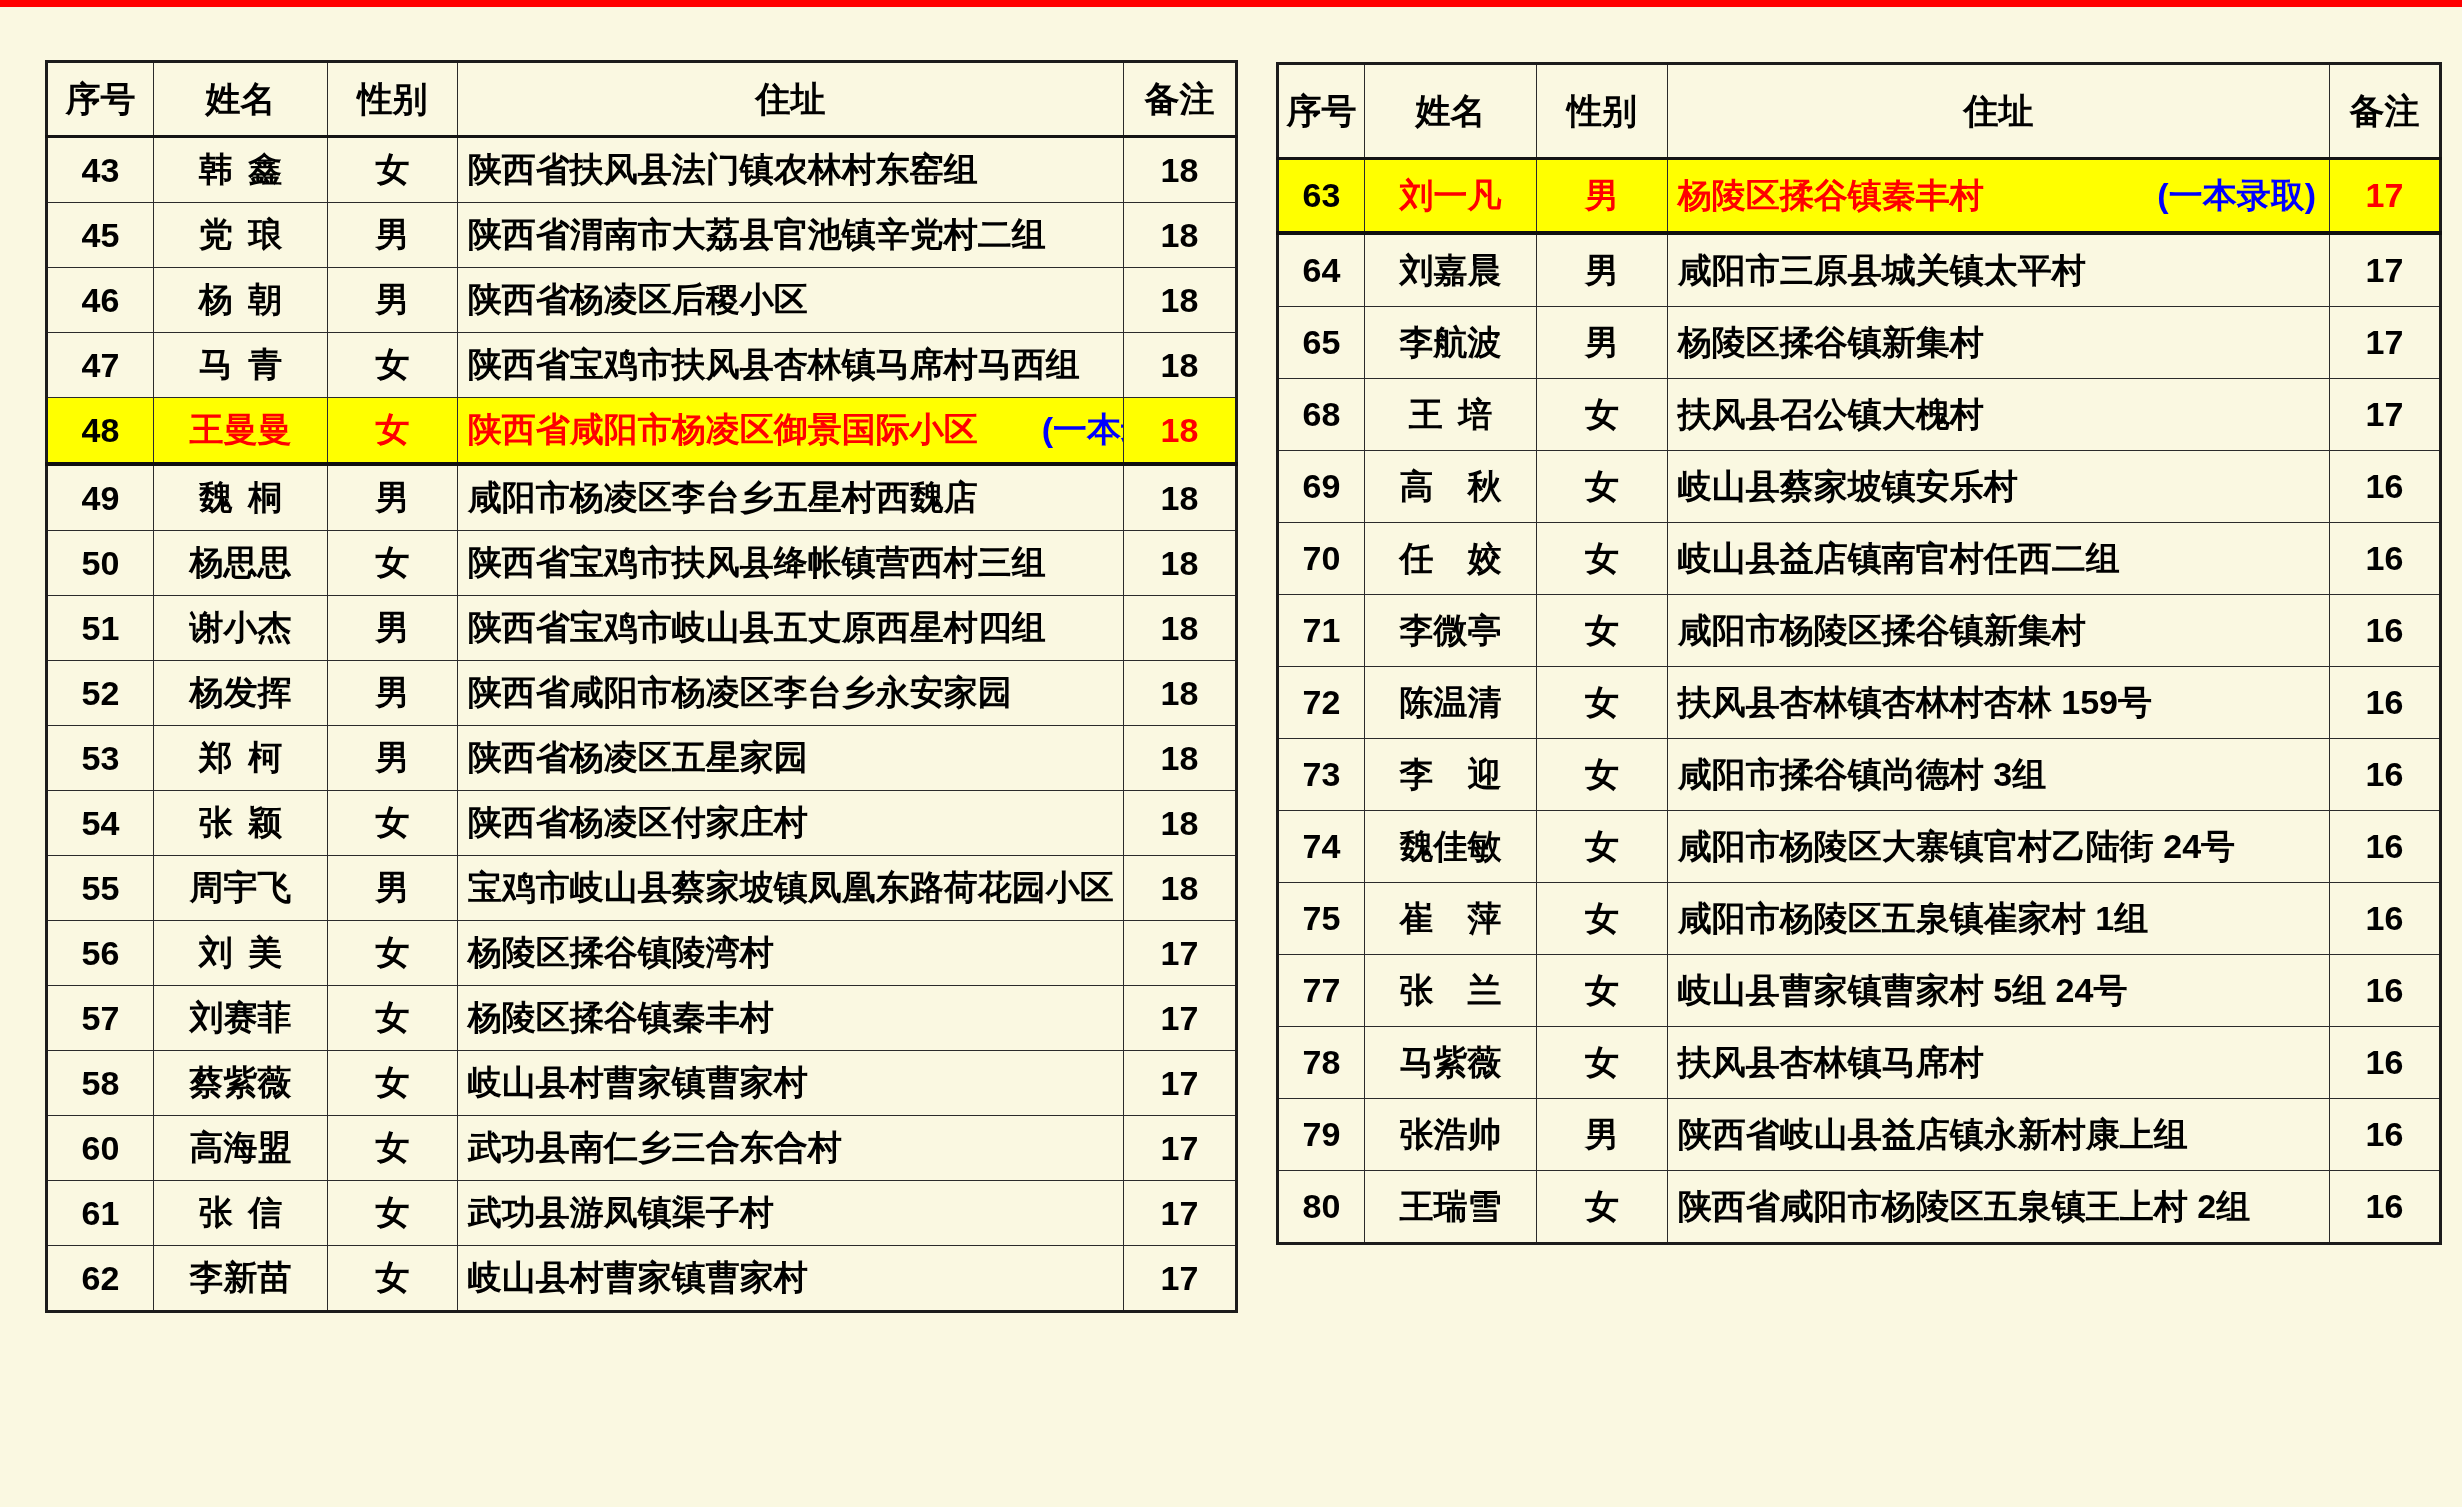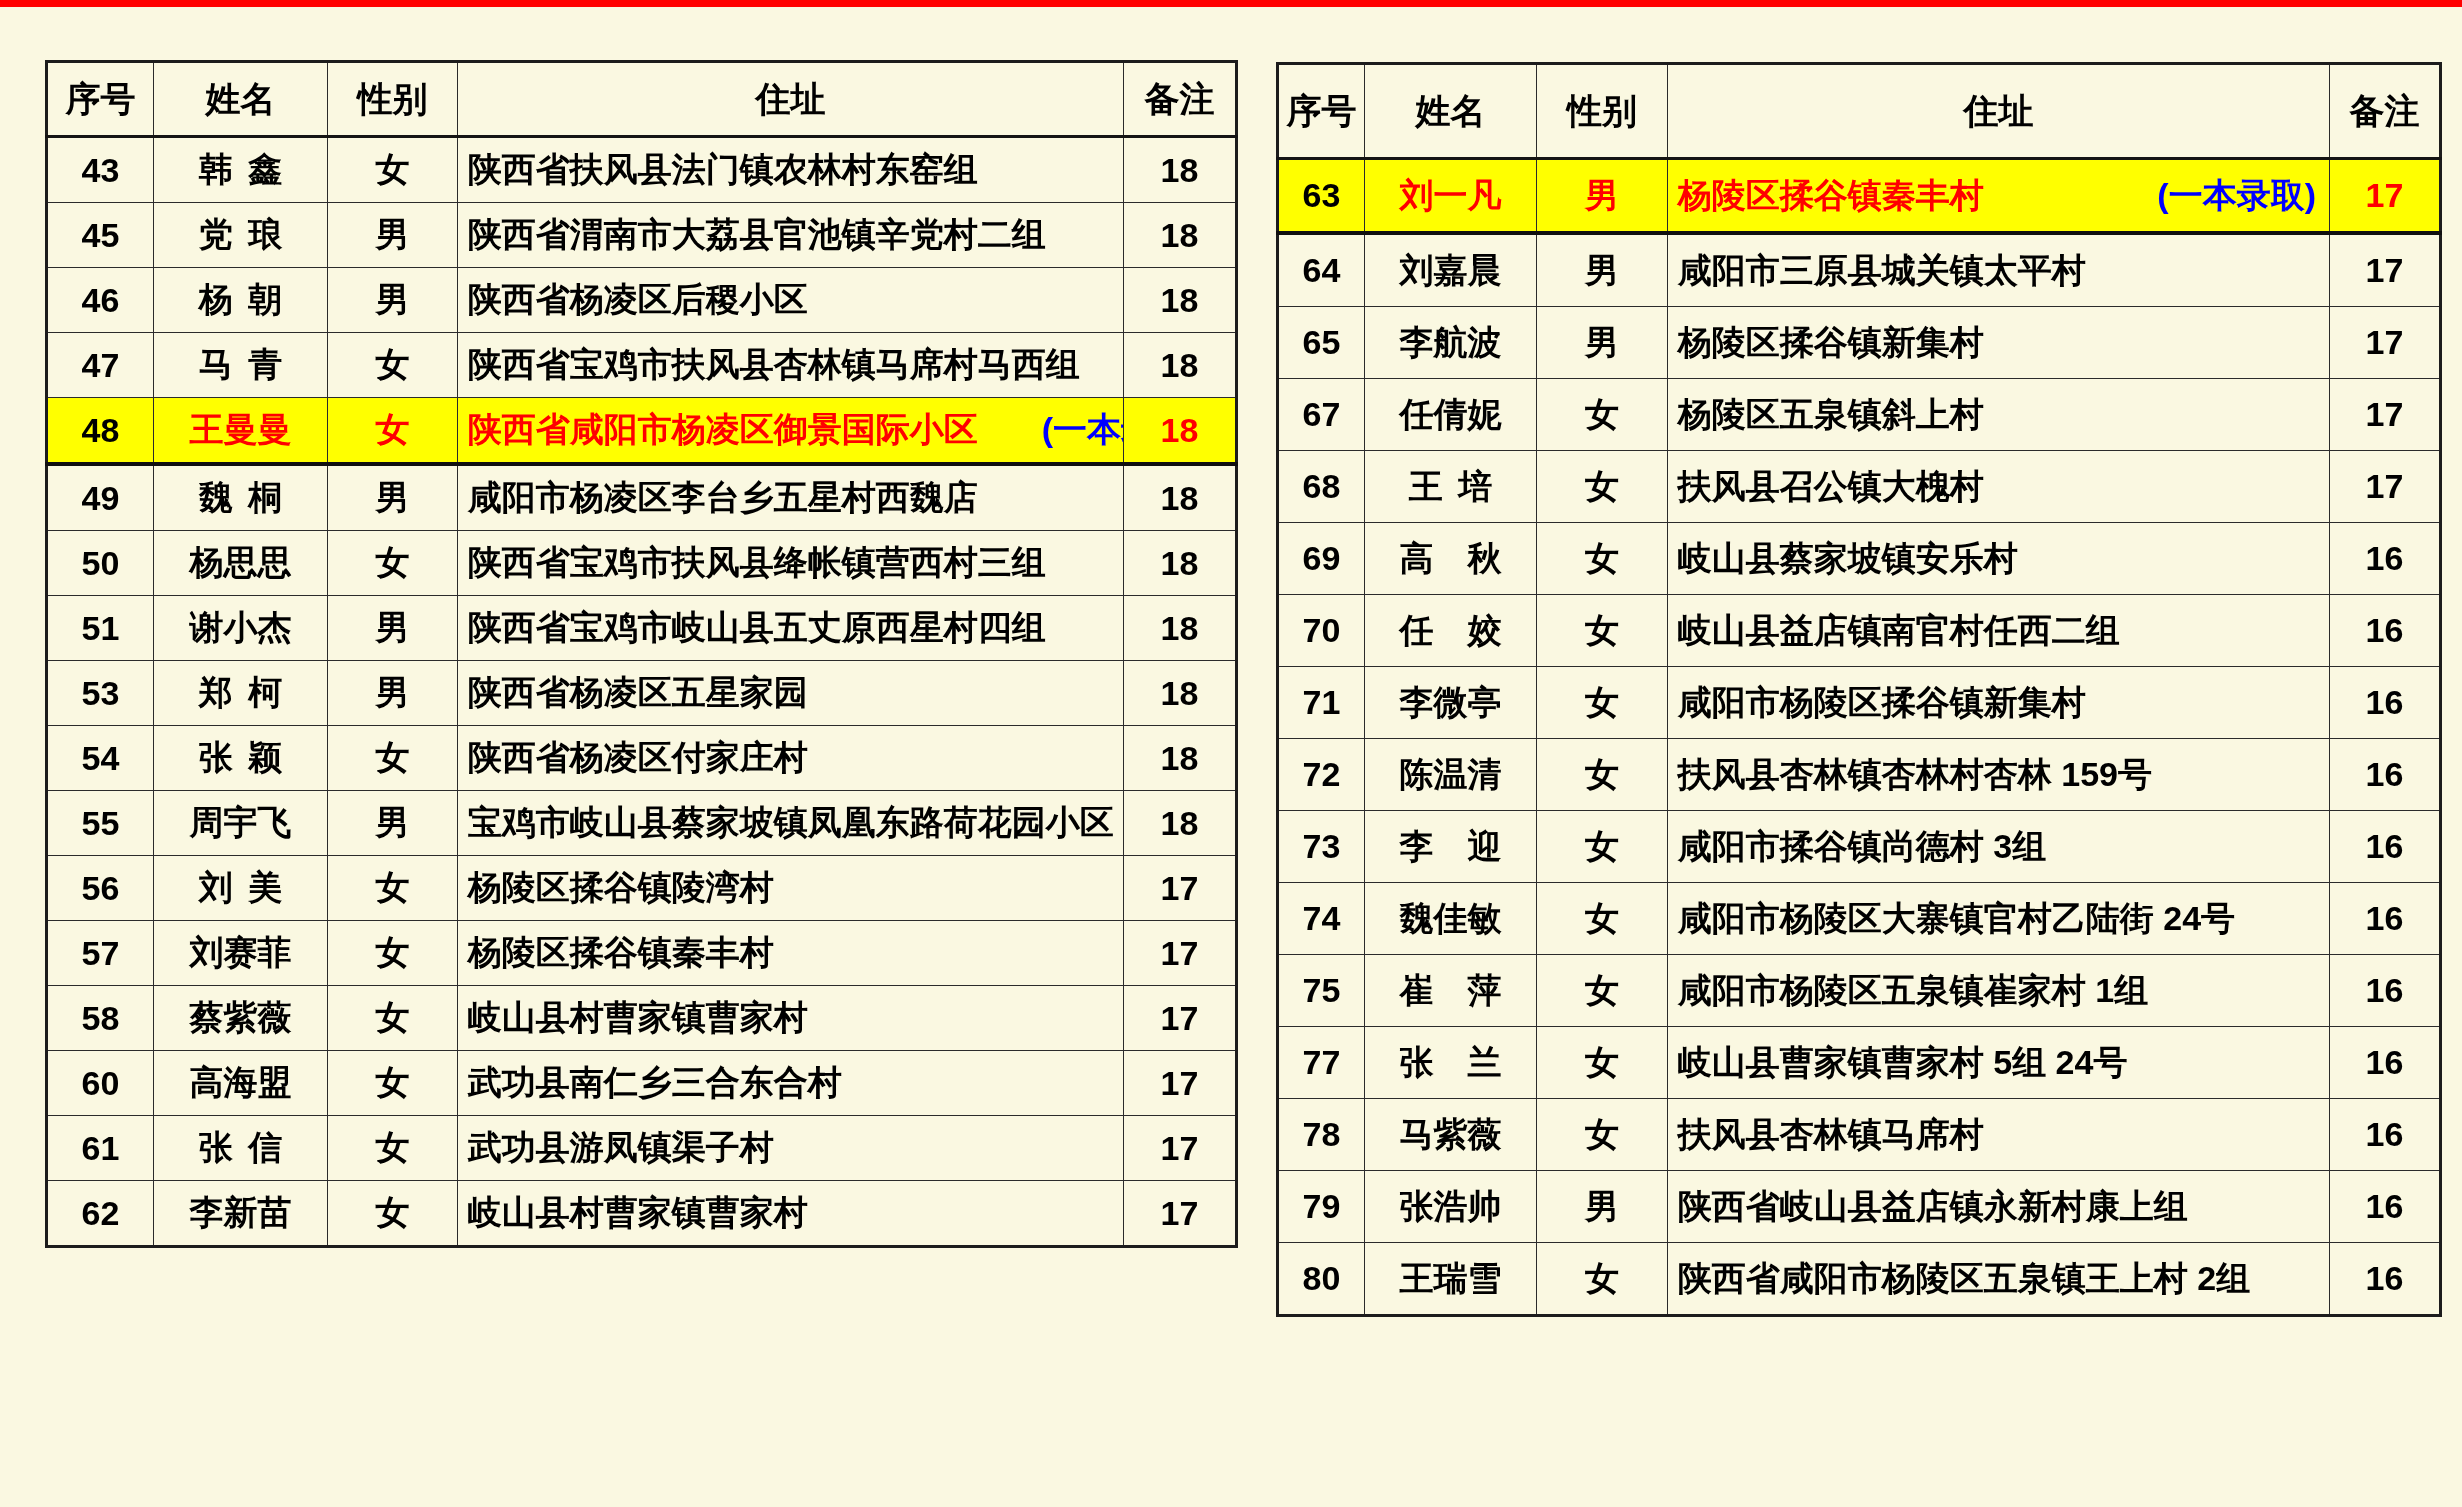--- a/index.html
+++ b/index.html
@@ -137,20 +137,31 @@
           <td class="name">谢小杰</td>
           <td class="gender">男</td>
           <td class="addr">
             <div class="addr-inner">
               <span class="addr-text">陕西省宝鸡市岐山县五丈原西星村四组</span>
             </div>
           </td>
           <td class="note">18</td>
         </tr>
         <tr>
+          <td class="seq">52</td>
+          <td class="name">杨发挥</td>
+          <td class="gender">男</td>
+          <td class="addr">
+            <div class="addr-inner">
+              <span class="addr-text">陕西省咸阳市杨凌区李台乡永安家园</span>
+            </div>
+          </td>
+          <td class="note">18</td>
+        </tr>
+        <tr>
           <td class="seq">53</td>
           <td class="name name-2">郑柯</td>
           <td class="gender">男</td>
           <td class="addr">
             <div class="addr-inner">
               <span class="addr-text">陕西省杨凌区五星家园</span>
             </div>
           </td>
           <td class="note">18</td>
         </tr>
@@ -291,31 +302,20 @@
           <td class="name">李航波</td>
           <td class="gender">男</td>
           <td class="addr">
             <div class="addr-inner">
               <span class="addr-text">杨陵区揉谷镇新集村</span>
             </div>
           </td>
           <td class="note">17</td>
         </tr>
         <tr>
-          <td class="seq">67</td>
-          <td class="name">任倩妮</td>
-          <td class="gender">女</td>
-          <td class="addr">
-            <div class="addr-inner">
-              <span class="addr-text">杨陵区五泉镇斜上村</span>
-            </div>
-          </td>
-          <td class="note">17</td>
-        </tr>
-        <tr>
           <td class="seq">68</td>
           <td class="name name-2">王培</td>
           <td class="gender">女</td>
           <td class="addr">
             <div class="addr-inner">
               <span class="addr-text">扶风县召公镇大槐村</span>
             </div>
           </td>
           <td class="note">17</td>
         </tr>

